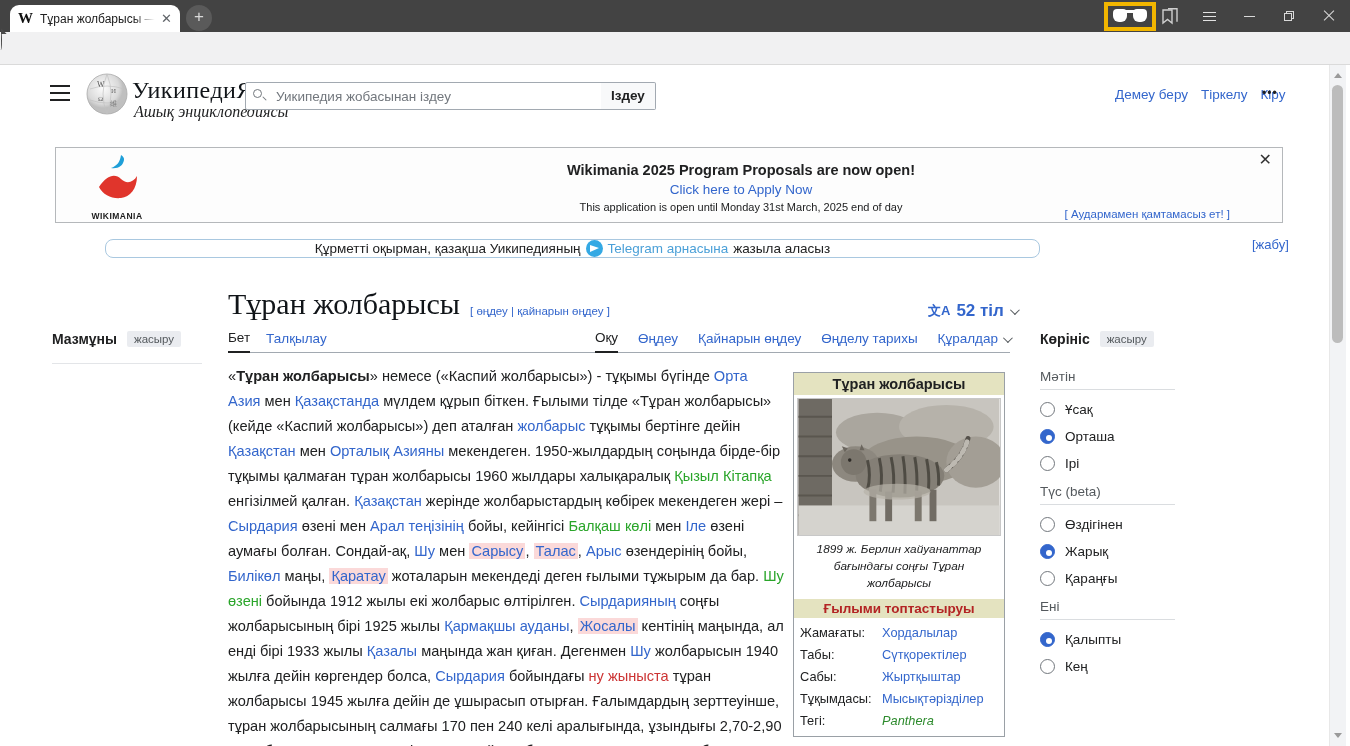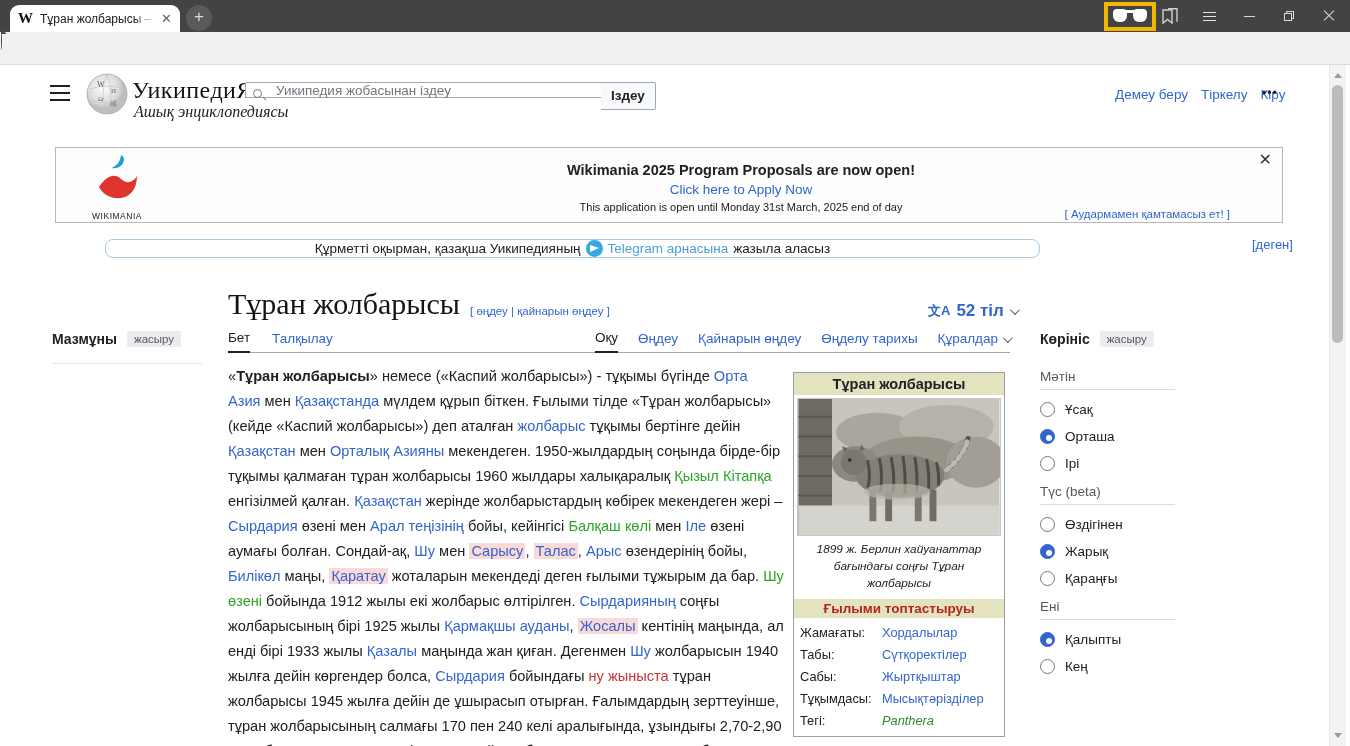--- a/index.html
+++ b/index.html
@@ -76,34 +76,34 @@
   .scr-arrow { position:absolute; left:1334px; width:0; height:0; border-left:4px solid transparent; border-right:4px solid transparent; }
   #scr-up { top:8px; border-bottom:5px solid #9a9a9a; }
   #scr-down { top:668px; border-top:5px solid #9a9a9a; }
 
   
   #menu-btn { left:50px; top:20px; width:20px; height:16px; display:flex; flex-direction:column; justify-content:space-between; }
   #menu-btn i { border-top:2.2px solid #202122; }
   #wikilogo { left:86px; top:8px; }
   #wordmark { left:132px; top:12px; font-family:"Liberation Serif",serif; font-size:24px; color:#101418; letter-spacing:.5px; }
   #tagline { left:134px; top:38px; font-family:"Liberation Serif",serif; font-style:italic; font-size:16px; color:#202122; }
-  #searchbox { left:245px; top:17px; width:357px; height:16px; border:1px solid #a2a9b1; border-radius:2px 0 0 2px;
+  #searchbox { left:245px; top:17px; width:357px; height:28px; border:1px solid #a2a9b1; border-radius:2px 0 0 2px;
     background:#fff; display:flex; align-items:center; padding-left:30px; font-size:13.5px; color:#72777d; }
   #search-mag { position:absolute; left:253px; top:24px; width:9px; height:9px; border:1.6px solid #72777d; border-radius:50%; }
   #search-mag:after { content:""; position:absolute; left:8px; top:8px; width:5px; border-top:1.6px solid #72777d; transform:rotate(45deg); }
   #search-btn { left:601px; top:17px; height:28px; padding:0 10px; border:1px solid #a2a9b1; border-left:none; border-radius:0 2px 2px 0;
     background:#f8f9fa; font-size:13.5px; font-weight:bold; color:#202122; line-height:26px; }
   #header-links { left:1115px; top:22px; display:flex; gap:13px; font-size:13.5px; }
   #header-links .hlink { color:#36c; }
   #header-more { left:1262px; top:21px; font-size:12px; color:#202122; letter-spacing:1px; }
 
   
   #banner { left:55px; top:82px; width:1228px; height:76px; background:#fdfdfd; border:1px solid #b5b8bb; }
   #wm-logo { position:absolute; left:16px; top:6px; width:90px; text-align:center; }
-  #wm-logo .cap { font-size:8.5px; font-weight:normal; color:#1a1a1a; letter-spacing:.5px; margin-top:1px; }
+  #wm-logo .cap { font-size:8.5px; font-weight:bold; color:#1a1a1a; letter-spacing:.5px; margin-top:1px; }
   #banner .b-title { position:absolute; left:195px; top:14px; width:980px; text-align:center; font-size:14.5px; font-weight:bold; color:#202122; }
   #banner .b-link  { position:absolute; left:195px; top:34px; width:980px; text-align:center; font-size:13.5px; color:#36c; }
   #banner .b-note  { position:absolute; left:195px; top:53px; width:980px; text-align:center; font-size:11px; color:#202122; }
   #banner .b-translate { position:absolute; right:52px; bottom:2px; font-size:11.5px; color:#36c; }
   #banner .b-close { position:absolute; right:10px; top:2px; font-size:16px; color:#333; }
   #zhabu { left:1252px; top:172px; font-size:13px; color:#36c; }
 
   
   #tg { left:105px; top:174px; width:935px; height:19px; border:1px solid #a9c8e0; border-radius:8px;
     display:flex; align-items:center; justify-content:center; gap:5px; font-size:13.5px; color:#202122; background:#fff; }
@@ -116,21 +116,21 @@
   #page-title { left:228px; top:222px; font-family:"Liberation Serif",serif; font-size:30px; color:#101418; }
   #title-edit { left:470px; top:240px; font-size:11.5px; color:#36c; }
   #lang-sel { left:928px; top:236px; display:flex; align-items:center; gap:6px; }
   #lang-ico { font-size:13px; color:#36c; font-weight:bold; }
   #lang-count { font-size:17px; font-weight:bold; color:#36c; }
   .chev { width:7px; height:7px; border-right:1.6px solid #54595d; border-bottom:1.6px solid #54595d;
     transform:rotate(45deg) translateY(-2px); }
 
   
   #tabs-row { left:228px; top:265px; width:782px; height:23px; border-bottom:1px solid #a2a9b1; }
-  #tabs-left { position:absolute; left:0; top:0; display:flex; gap:22px; }
+  #tabs-left { position:absolute; left:0; top:0; display:flex; gap:16px; }
   #tabs-right { position:absolute; right:0; top:0; display:flex; gap:20px; }
   .ptab { font-size:13.5px; color:#36c; padding-bottom:6px; display:flex; align-items:center; gap:5px; }
   .ptab.active { color:#202122; border-bottom:2px solid #202122; }
   .ptab .chev { margin-top:2px; }
 
   
   #toc { left:52px; top:266px; width:150px; }
   #toc-head { display:flex; align-items:center; gap:10px; padding-bottom:16px; border-bottom:1px solid #e3e5e8; }
   #toc-title { font-size:14px; font-weight:bold; color:#202122; }
   .hidechip { font-size:11.5px; color:#54595d; background:#eaecf0; padding:2px 7px; border-radius:2px; }
@@ -289,21 +289,21 @@
         <path d="M12 33 c8 -12 16 -14 22 -8 c5 5 12 4 16 -3 c0 13 -7 21 -16 22 c-9 1 -18 -3 -22 -11 z" fill="#e0352c"></path>
       </svg>
       <div class="cap">WIKIMANIA</div>
     </div>
     <div class="b-title">Wikimania 2025 Program Proposals are now open!</div>
     <div class="b-link">Click here to Apply Now</div>
     <div class="b-note">This application is open until Monday 31st March, 2025 end of day</div>
     <div class="b-translate">[ Аудармамен қамтамасыз ет! ]</div>
     <div class="b-close">✕</div>
   </div>
-  <div id="zhabu" class="abs">[деген]</div>
+  <div id="zhabu" class="abs">[жабу]</div>
 
   <div id="tg" class="abs">
     <span>Құрметті оқырман, қазақша Уикипедияның</span>
     <span id="tg-plane"></span>
     <span class="tglink">Telegram арнасына</span>
     <span>жазыла аласыз</span>
   </div>
 
   <div id="page-title" class="abs">Тұран жолбарысы</div>
   <div id="title-edit" class="abs">[ өңдеу | қайнарын өңдеу ]</div>

